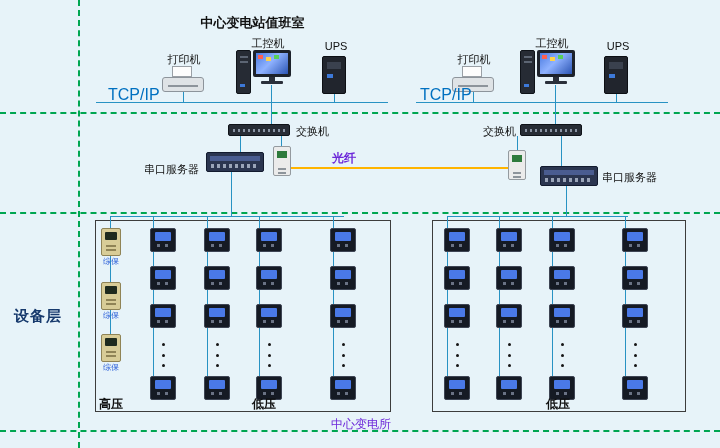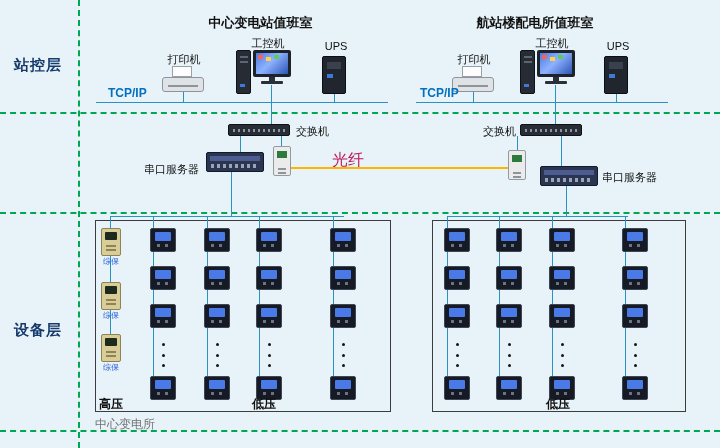--- a/index.html
+++ b/index.html
@@ -6,25 +6,25 @@
 body{font-family:"Liberation Sans",sans-serif;background:#ffffff}
 #stage{position:relative;width:720px;height:448px;background:#e7f3f9;overflow:hidden;font-family:"Liberation Sans",sans-serif}
 
 .h-div{position:absolute;left:0;width:720px;height:0;border-top:2px dashed #00a651}
 .v-div{position:absolute;top:0;width:0;height:448px;border-left:2px dashed #00a651}
 
 .layer-label{position:absolute;left:0;width:76px;text-align:center;font-size:15px;font-weight:bold;color:#173a6d;letter-spacing:1px}
 .room-title{position:absolute;font-size:13px;font-weight:bold;color:#101010;text-align:center}
 .small-label{position:absolute;font-size:11px;color:#101010;white-space:nowrap}
 .center{text-align:center}
-.tcpip{position:absolute;font-size:12px;font-weight:bold;color:#0070c0}
-.fiber-label{position:absolute;font-size:16px;font-weight:normal;color:#be185d}
+.tcpip{position:absolute;font-size:16px;font-weight:normal;color:#0070c0}
+.fiber-label{position:absolute;font-size:12px;font-weight:bold;color:#6d28d9}
 .tiny-label{font-size:8px;color:#2b5fd9;line-height:1}
 .vol-label{position:absolute;font-size:12px;font-weight:bold;color:#101010}
-.station-name{position:absolute;font-size:12px;color:#737373;text-align:left}
+.station-name{position:absolute;font-size:12px;color:#6d28d9;text-align:right}
 
 .hl{position:absolute;height:1px;background:#2892c3}
 .vl{position:absolute;width:1px;background:#2892c3}
 .fiber{position:absolute;height:2px;background:#ffb400}
 
 .sub-box{position:absolute;border:1px solid #3c3c3c}
 
 .printer{position:absolute;width:42px;height:26px}
 .printer .paper{position:absolute;left:10px;top:0;width:20px;height:11px;background:#fdfdfd;border:1px solid #9aa0a6}
 .printer .pbody{position:absolute;left:0;bottom:0;width:42px;height:15px;background:#dfe3e6;border:1px solid #8d949b;border-radius:3px}
@@ -71,25 +71,23 @@
 </head>
 <body>
 
 <div id="stage">
 
   <div class="v-div" style="left:78px"></div>
   <div class="h-div" style="top:112px"></div>
   <div class="h-div" style="top:212px"></div>
   <div class="h-div" style="top:430px"></div>
 
-  <div class="layer-label" style="top:56px">站控层</div>
-  <div class="layer-label" style="top:321px">设备层</div>
-
-  <div class="room-title" style="left:168px;top:14px;width:185px">中心变电站值班室</div>
-  <div class="room-title" style="left:440px;top:14px;width:190px">航站楼配电所值班室</div>
+  <div class="layer-label" style="top:307px">设备层</div>
+
+  <div class="room-title" style="left:160px;top:14px;width:185px">中心变电站值班室</div>
 
   <div class="small-label center" style="left:154px;top:52px;width:60px">打印机</div>
   <div class="printer" style="left:162px;top:66px">
       <div class="paper"></div>
       <div class="pbody"></div>
       <div class="slot"></div>
     </div>
   <div class="small-label center" style="left:238px;top:36px;width:60px">工控机</div>
   <div class="tower" style="left:236px;top:50px"></div>
   <div class="monitor" style="left:253px;top:50px">

